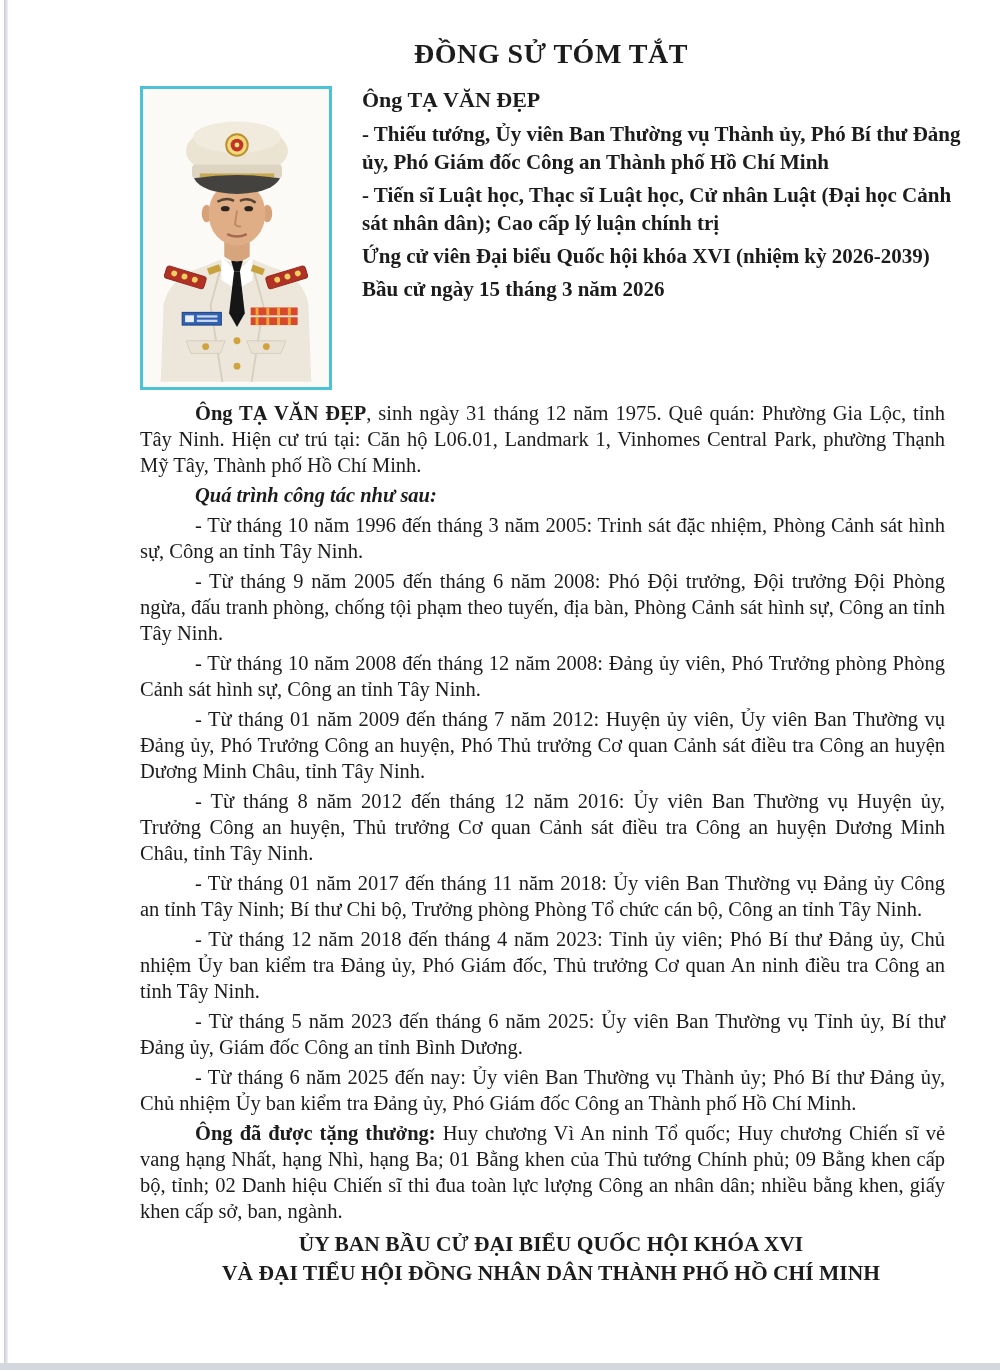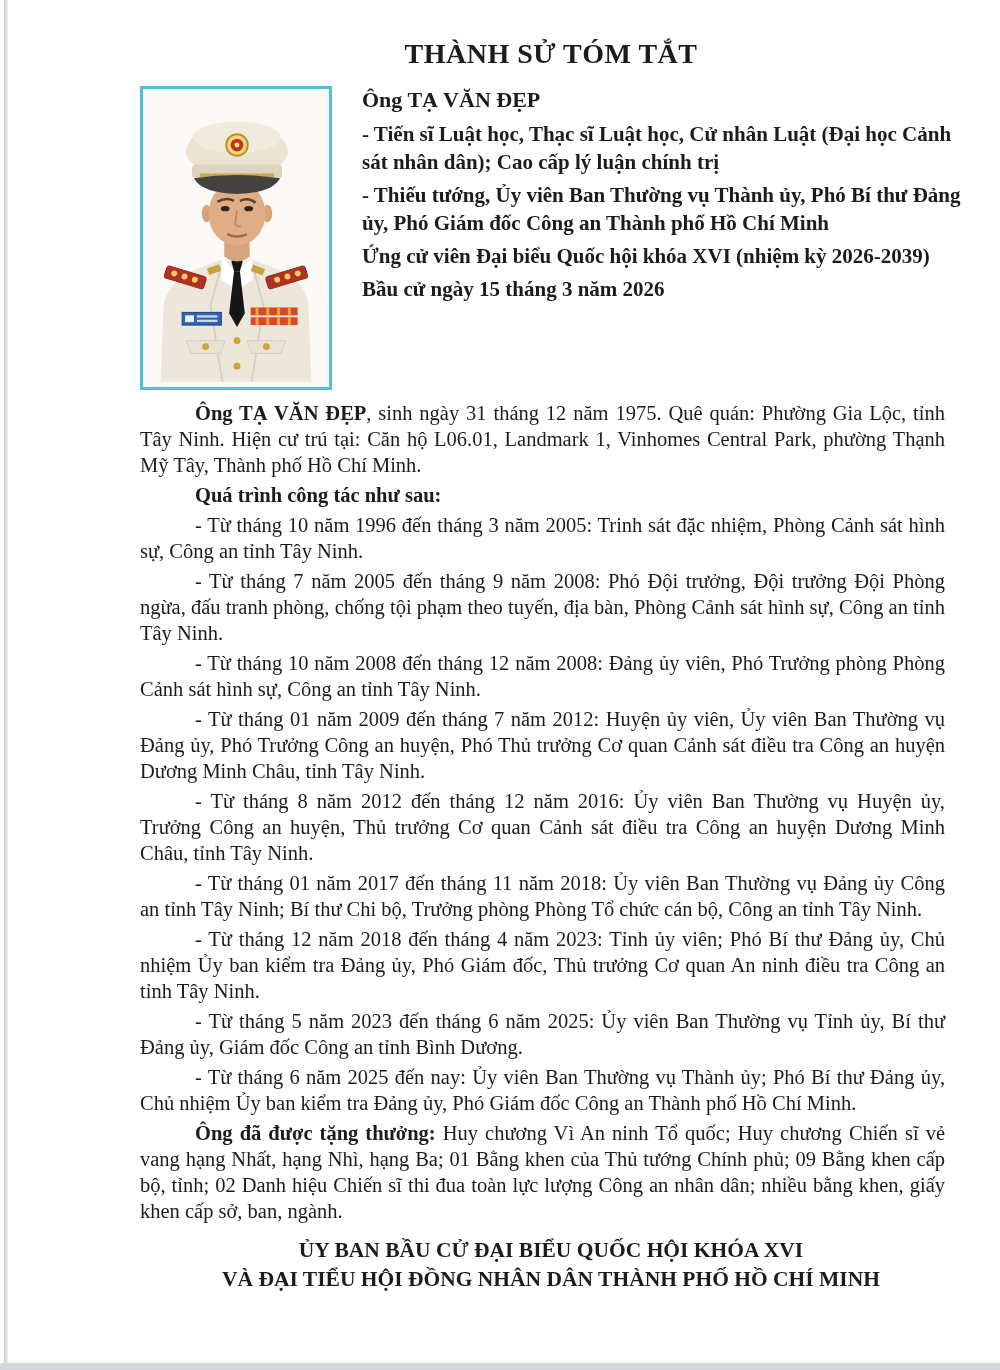--- a/index.html
+++ b/index.html
@@ -29,34 +29,34 @@
   .photo-frame{
     flex:none;width:182px;height:294px;
     border:3px solid #4cc2d7;background:#fbfaf7;padding:2px;
   }
   .photo-frame svg{display:block;width:100%;height:100%;}
   .profile-col{flex:1;font-weight:bold;font-size:21px;line-height:28px;}
   .profile-col p{margin:0 0 5px 0;}
   .profile-col .name{font-size:22px;margin-bottom:6px;}
   .body-text{margin-top:10px;font-size:20.5px;line-height:26px;text-align:justify;}
   .body-text p{margin:0 17px 4px 0;text-indent:55px;}
-  .career-heading{font-weight:bold;}
+  .career-heading{font-weight:bold;font-style:italic;}
   .lead-bold{font-weight:bold;}
-  .footer{margin-top:12px;text-align:center;font-weight:bold;font-size:21.5px;line-height:29px;}
+  .footer{margin-top:6px;text-align:center;font-weight:bold;font-size:21.5px;line-height:29px;}
   .footer div{white-space:nowrap;}
 </style>
 </head>
 <body>
 
 <div class="edge-left"></div>
 <div class="edge-bottom"></div>
 
 <div class="content">
 
-  <h1 class="doc-title">THÀNH SỬ TÓM TẮT</h1>
+  <h1 class="doc-title">ĐỒNG SỬ TÓM TẮT</h1>
 
   <div class="header-row">
 
     <div class="photo-frame">
       <svg viewBox="0 0 186 294" xmlns="http://www.w3.org/2000/svg">
         <rect width="186" height="294" fill="#fbfaf7"></rect>
 
         <path d="M16 294 L19 214 Q27 186 58 177 L80 168 Q94 177 108 168 L130 177 Q161 186 167 214 L170 294 Z" fill="#ede7db"></path>
         <path d="M80 168 L67 216 L79 294" stroke="#d8d0bf" stroke-width="2" fill="none"></path>
         <path d="M108 168 L121 216 L109 294" stroke="#d8d0bf" stroke-width="2" fill="none"></path>
@@ -121,34 +121,34 @@
         <path d="M104 252 h40 l-5 13 h-30 Z" fill="#e9e2d5" stroke="#d6cebd"></path>
         <circle cx="62" cy="258" r="3.5" fill="#cfa43e"></circle>
         <circle cx="124" cy="258" r="3.5" fill="#cfa43e"></circle>
         <circle cx="94" cy="252" r="3.5" fill="#cfa43e"></circle>
         <circle cx="94" cy="278" r="3.5" fill="#cfa43e"></circle>
       </svg>
     </div>
 
     <div class="profile-col">
       <p class="name">Ông TẠ VĂN ĐẸP</p>
+      <p>- Thiếu tướng, Ủy viên Ban Thường vụ Thành ủy, Phó Bí thư Đảng ủy, Phó Giám đốc Công an Thành phố Hồ Chí Minh</p>
       <p>- Tiến sĩ Luật học, Thạc sĩ Luật học, Cử nhân Luật (Đại học Cảnh sát nhân dân); Cao cấp lý luận chính trị</p>
-      <p>- Thiếu tướng, Ủy viên Ban Thường vụ Thành ủy, Phó Bí thư Đảng ủy, Phó Giám đốc Công an Thành phố Hồ Chí Minh</p>
       <p>Ứng cử viên Đại biểu Quốc hội khóa XVI (nhiệm kỳ 2026-2039)</p>
       <p>Bầu cử ngày 15 tháng 3 năm 2026</p>
     </div>
   </div>
 
   <div class="body-text">
     <p><span class="lead-bold">Ông TẠ VĂN ĐẸP</span><span>, sinh ngày 31 tháng 12 năm 1975. Quê quán: Phường Gia Lộc, tỉnh Tây Ninh. Hiện cư trú tại: Căn hộ L06.01, Landmark 1, Vinhomes Central Park, phường Thạnh Mỹ Tây, Thành phố Hồ Chí Minh.</span></p>
 
     <p class="career-heading">Quá trình công tác như sau:</p>
 
     <p>- Từ tháng 10 năm 1996 đến tháng 3 năm 2005: Trinh sát đặc nhiệm, Phòng Cảnh sát hình sự, Công an tỉnh Tây Ninh.</p>
-    <p>- Từ tháng 7 năm 2005 đến tháng 9 năm 2008: Phó Đội trưởng, Đội trưởng Đội Phòng ngừa, đấu tranh phòng, chống tội phạm theo tuyến, địa bàn, Phòng Cảnh sát hình sự, Công an tỉnh Tây Ninh.</p>
+    <p>- Từ tháng 9 năm 2005 đến tháng 6 năm 2008: Phó Đội trưởng, Đội trưởng Đội Phòng ngừa, đấu tranh phòng, chống tội phạm theo tuyến, địa bàn, Phòng Cảnh sát hình sự, Công an tỉnh Tây Ninh.</p>
     <p>- Từ tháng 10 năm 2008 đến tháng 12 năm 2008: Đảng ủy viên, Phó Trưởng phòng Phòng Cảnh sát hình sự, Công an tỉnh Tây Ninh.</p>
     <p>- Từ tháng 01 năm 2009 đến tháng 7 năm 2012: Huyện ủy viên, Ủy viên Ban Thường vụ Đảng ủy, Phó Trưởng Công an huyện, Phó Thủ trưởng Cơ quan Cảnh sát điều tra Công an huyện Dương Minh Châu, tỉnh Tây Ninh.</p>
     <p>- Từ tháng 8 năm 2012 đến tháng 12 năm 2016: Ủy viên Ban Thường vụ Huyện ủy, Trưởng Công an huyện, Thủ trưởng Cơ quan Cảnh sát điều tra Công an huyện Dương Minh Châu, tỉnh Tây Ninh.</p>
     <p>- Từ tháng 01 năm 2017 đến tháng 11 năm 2018: Ủy viên Ban Thường vụ Đảng ủy Công an tỉnh Tây Ninh; Bí thư Chi bộ, Trưởng phòng Phòng Tổ chức cán bộ, Công an tỉnh Tây Ninh.</p>
     <p>- Từ tháng 12 năm 2018 đến tháng 4 năm 2023: Tỉnh ủy viên; Phó Bí thư Đảng ủy, Chủ nhiệm Ủy ban kiểm tra Đảng ủy, Phó Giám đốc, Thủ trưởng Cơ quan An ninh điều tra Công an tỉnh Tây Ninh.</p>
     <p>- Từ tháng 5 năm 2023 đến tháng 6 năm 2025: Ủy viên Ban Thường vụ Tỉnh ủy, Bí thư Đảng ủy, Giám đốc Công an tỉnh Bình Dương.</p>
     <p>- Từ tháng 6 năm 2025 đến nay: Ủy viên Ban Thường vụ Thành ủy; Phó Bí thư Đảng ủy, Chủ nhiệm Ủy ban kiểm tra Đảng ủy, Phó Giám đốc Công an Thành phố Hồ Chí Minh.</p>
 
     <p><span class="lead-bold">Ông đã được tặng thưởng:</span><span> Huy chương Vì An ninh Tổ quốc; Huy chương Chiến sĩ vẻ vang hạng Nhất, hạng Nhì, hạng Ba; 01 Bằng khen của Thủ tướng Chính phủ; 09 Bằng khen cấp bộ, tỉnh; 02 Danh hiệu Chiến sĩ thi đua toàn lực lượng Công an nhân dân; nhiều bằng khen, giấy khen cấp sở, ban, ngành.</span></p>
   </div>

